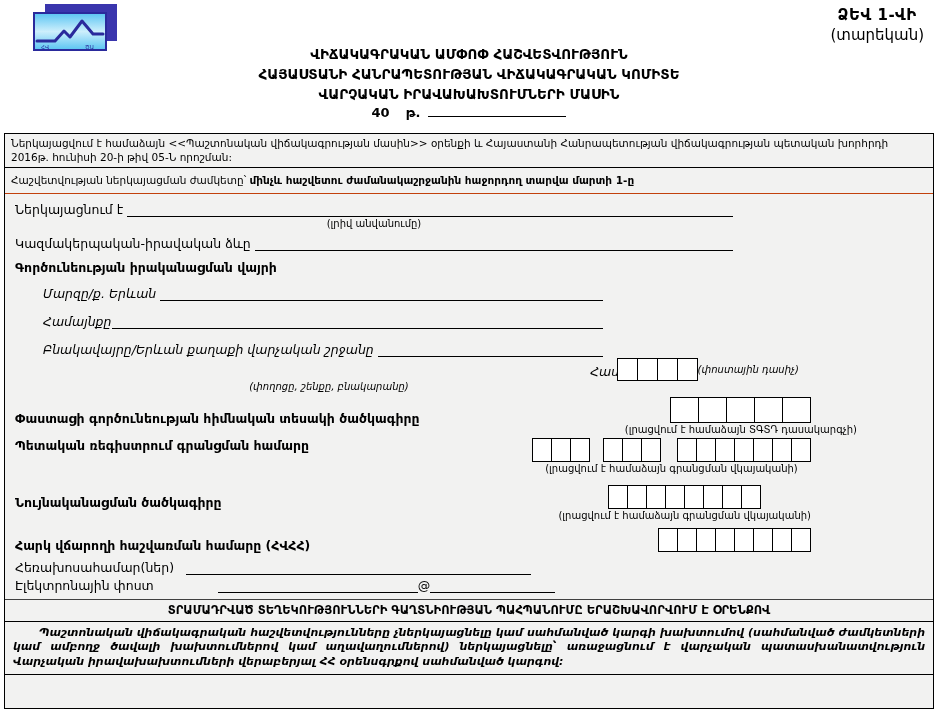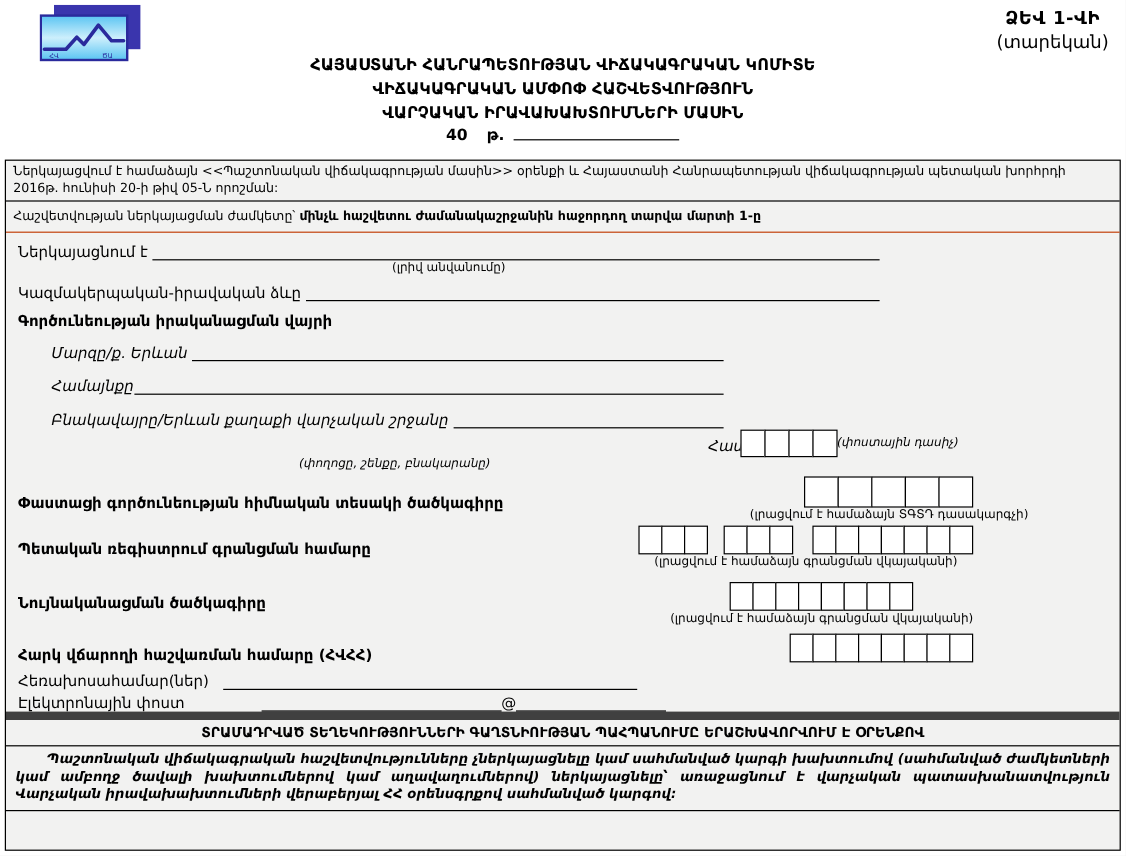--- a/index.html
+++ b/index.html
@@ -57,21 +57,21 @@
   .cellrow.postal .cell { width: 21px; height: 23px; }
   .groupgap1 { width: 13px; }
   .groupgap2 { width: 16px; }
 
   .rcol { margin-left: auto; display: flex; flex-direction: column; align-items: center; }
 
   .row-address { margin-top: 7px; }
   .addr-left { width: 600px; flex-direction: column; }
   .addr-right { position: absolute; right: 124px; top: -6px; display: flex; align-items: center; }
 
-  .banner-row { border-top: 7px solid #404040; text-align: center; font-weight: bold;
+  .banner-row { border-top: 1px solid #404040; text-align: center; font-weight: bold;
                 font-size: 11.5px; padding: 3px 0 4px 0; }
   .warning-row { border-top: 1px solid #000; font-size: 11px; line-height: 14.5px;
                  font-weight: bold; font-style: italic; padding: 4px 8px 5px 8px;
                  text-align: justify; text-indent: 26px; }
   .empty-row { border-top: 1px solid #000; flex: 0 0 34px; }
 
   .bold { font-weight: bold; }
   .relative { position: relative; }
 </style>
 </head>
@@ -93,22 +93,22 @@
     <text x="8" y="44.5" font-size="5.5" fill="#2a2a9c">ՀՎ</text>
     <text x="52" y="44.5" font-size="5.5" fill="#2a2a9c">ԾԱ</text>
   </svg>
 
   <div class="form-code">
     <div class="code">ՁԵՎ 1-ՎԻ</div>
     <div class="period">(տարեկան)</div>
   </div>
 
   <div class="titles">
+    <div>ՎԻՃԱԿԱԳՐԱԿԱՆ ԱՄՓՈՓ ՀԱՇՎԵՏՎՈՒԹՅՈՒՆ</div>
     <div>ՀԱՅԱՍՏԱՆԻ ՀԱՆՐԱՊԵՏՈՒԹՅԱՆ ՎԻՃԱԿԱԳՐԱԿԱՆ ԿՈՄԻՏԵ</div>
-    <div>ՎԻՃԱԿԱԳՐԱԿԱՆ ԱՄՓՈՓ ՀԱՇՎԵՏՎՈՒԹՅՈՒՆ</div>
     <div>ՎԱՐՉԱԿԱՆ ԻՐԱՎԱԽԱԽՏՈՒՄՆԵՐԻ ՄԱՍԻՆ</div>
   </div>
 
   <div class="year-line">
     <span>40</span><span class="year-gap"></span><span>թ.</span><span class="blank year-blank"></span>
   </div>
 </div>
 
 <div class="mainbox">
 
@@ -174,21 +174,21 @@
             <div class="cell"></div>
             <div class="cell"></div>
             <div class="cell"></div>
             <div class="cell"></div>
           </div>
         <div class="hintline">(լրացվում է համաձայն ՏԳՏԴ դասակարգչի)</div>
       </div>
     </div>
 
     <div class="frow" style="margin-top:2px; align-items:flex-start;">
-      <span class="lbl bold" style="margin-top:12px;">Պետական ռեգիստրում գրանցման համարը</span>
+      <span class="lbl bold" style="margin-top:0;">Պետական ռեգիստրում գրանցման համարը</span>
       <div class="rcol" style="margin-right:112px;">
         <div style="display:flex;">
           <div class="cellrow">
               <div class="cell"></div>
               <div class="cell"></div>
               <div class="cell"></div>
             </div>
           <div class="groupgap1"></div>
           <div class="cellrow">
               <div class="cell"></div>

